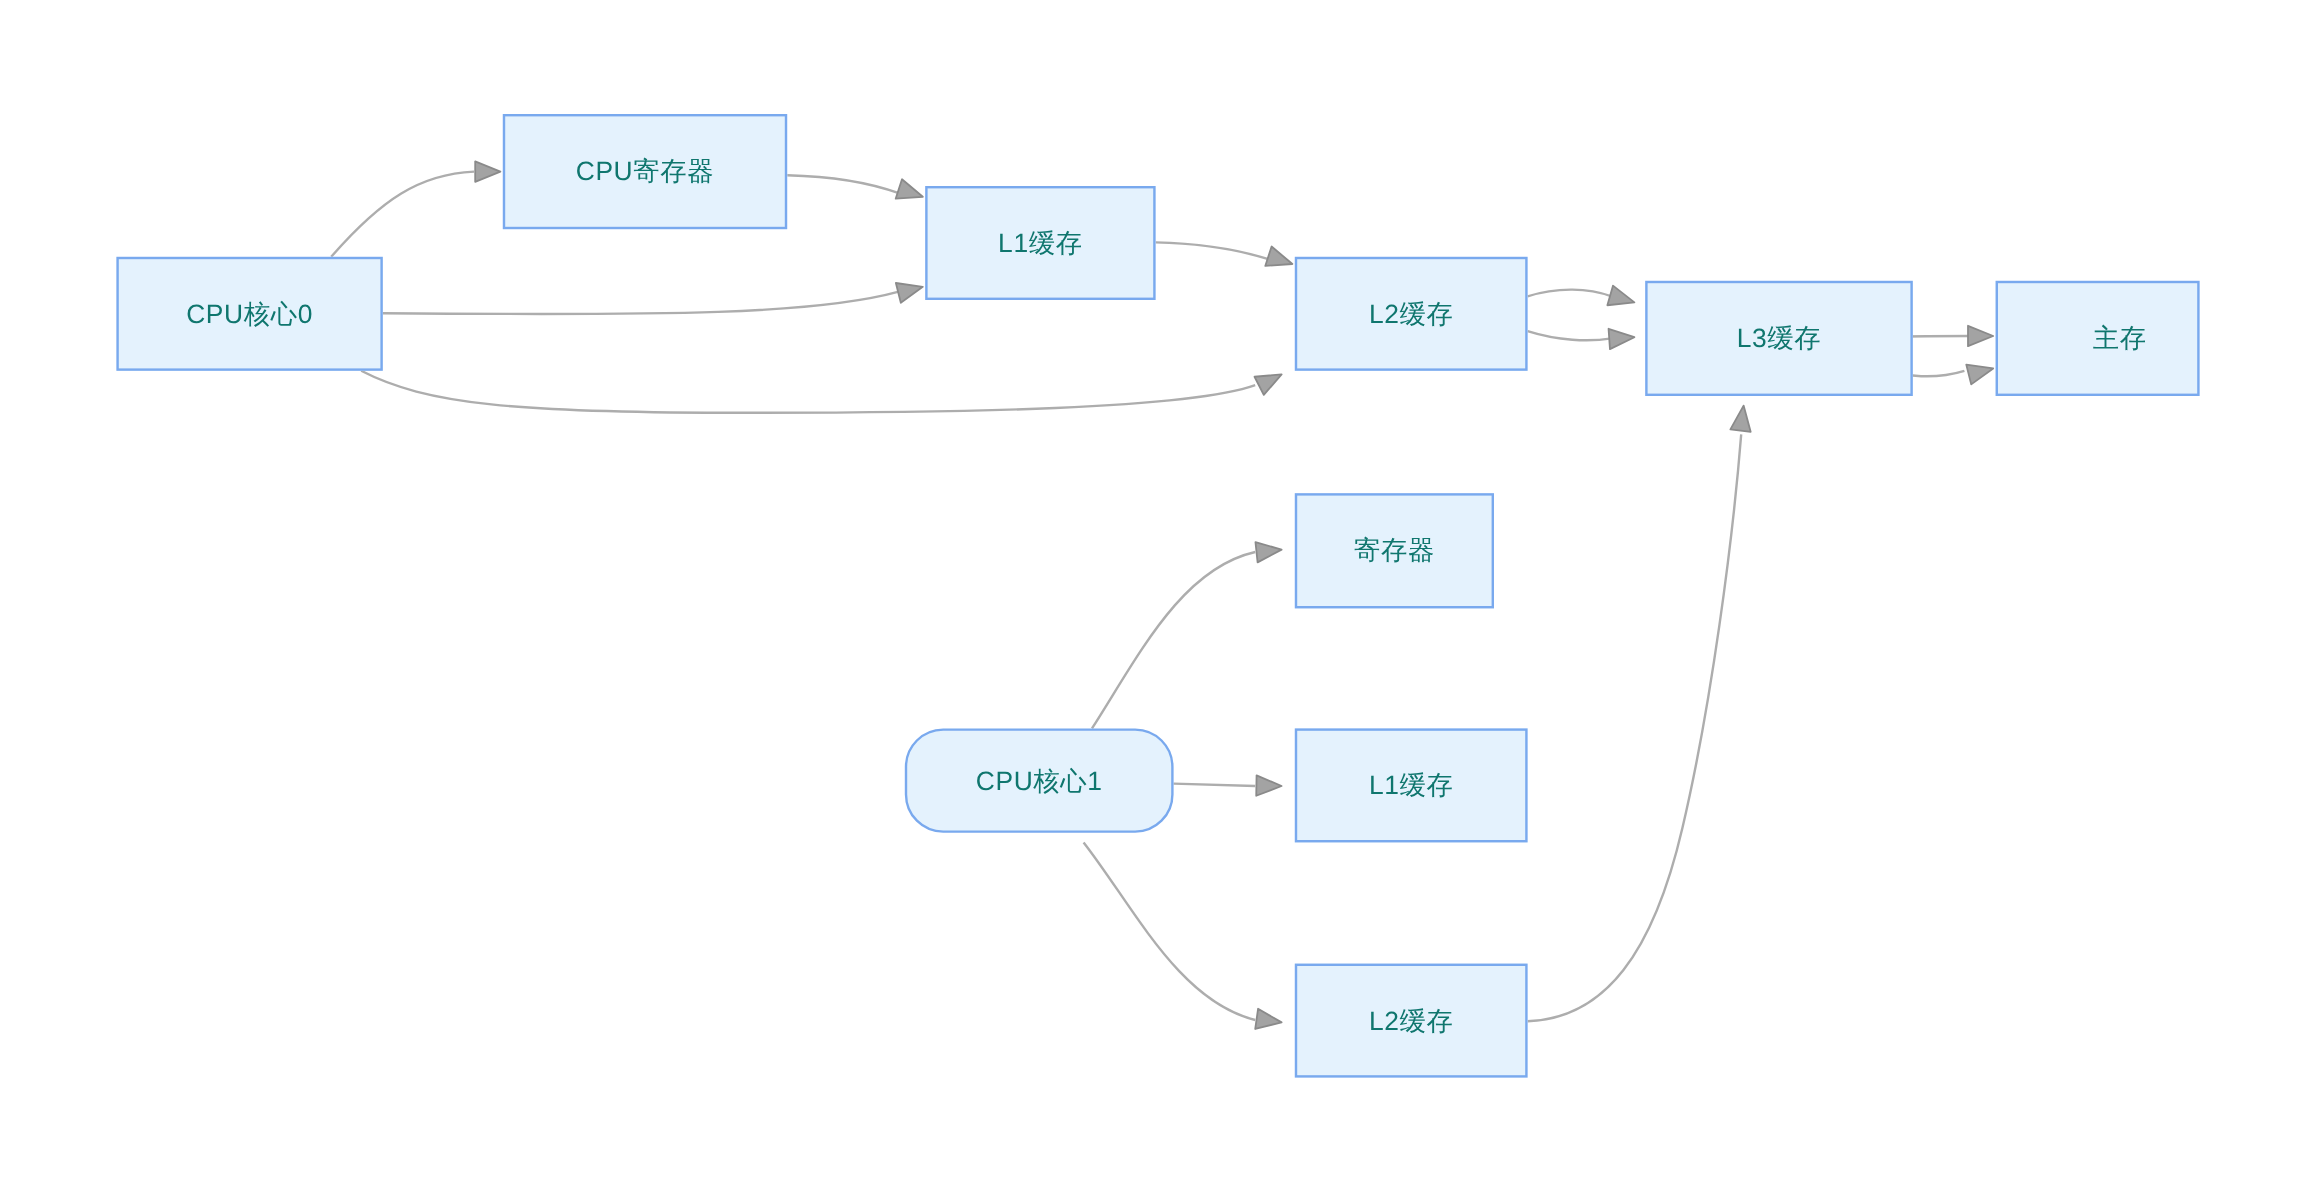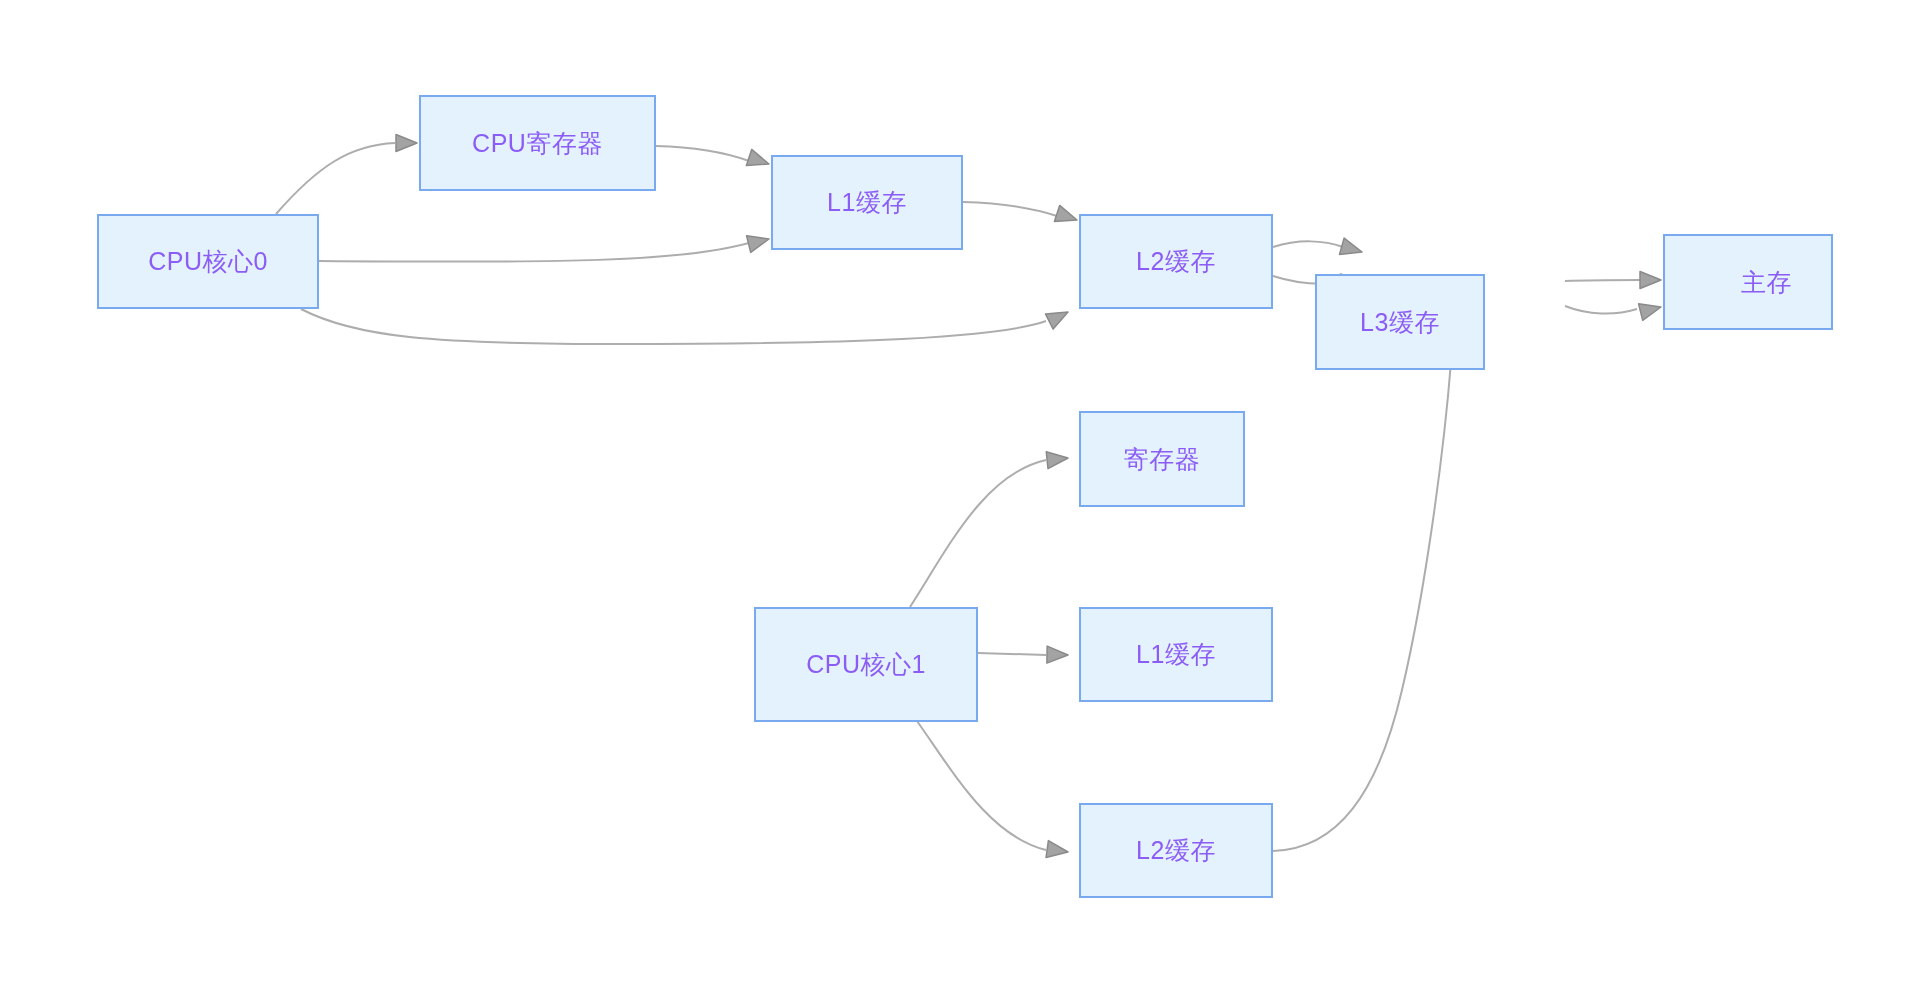--- a/index.html
+++ b/index.html
@@ -25,22 +25,22 @@
     position: absolute;
     box-sizing: border-box;
     display: flex;
     align-items: center;
     justify-content: center;
     background: #e4f2fd;
     border: 2px solid #79a9ee;
     cursor: default;
   }
   .node-label {
-    font-size: 25px;
-    color: #8b5cf6;
+    font-size: 22px;
+    color: #0f766e;
     letter-spacing: 0.5px;
     white-space: nowrap;
     user-select: none;
   }
 </style>
 </head>
 <body>
 
 <div id="canvas">
   <svg id="edge-layer" xmlns="http://www.w3.org/2000/svg" viewBox="0 0 1928 995">
@@ -77,30 +77,30 @@
       </div>
       <div class="node" style="left: 419px; top: 95px; width: 237px; height: 96px;">
         <span class="node-label">CPU寄存器</span>
       </div>
       <div class="node" style="left: 771px; top: 155px; width: 192px; height: 95px;">
         <span class="node-label">L1缓存</span>
       </div>
       <div class="node" style="left: 1079px; top: 214px; width: 194px; height: 95px;">
         <span class="node-label">L2缓存</span>
       </div>
-      <div class="node" style="left: 1315px; top: 234px; width: 170px; height: 96px; margin-top: 40px;">
+      <div class="node" style="left: 1371px; top: 234px; width: 223px; height: 96px;">
         <span class="node-label">L3缓存</span>
       </div>
       <div class="node" style="left: 1663px; top: 234px; width: 170px; height: 96px; padding-left: 37px;">
         <span class="node-label">主存</span>
       </div>
       <div class="node" style="left: 1079px; top: 411px; width: 166px; height: 96px;">
         <span class="node-label">寄存器</span>
       </div>
-      <div class="node" style="left: 754px; top: 607px; width: 224px; height: 115px;">
+      <div class="node" style="left: 754px; top: 607px; width: 224px; height: 87px; border-radius: 32px;">
         <span class="node-label">CPU核心1</span>
       </div>
       <div class="node" style="left: 1079px; top: 607px; width: 194px; height: 95px;">
         <span class="node-label">L1缓存</span>
       </div>
       <div class="node" style="left: 1079px; top: 803px; width: 194px; height: 95px;">
         <span class="node-label">L2缓存</span>
       </div>
     </div>
 </div>

